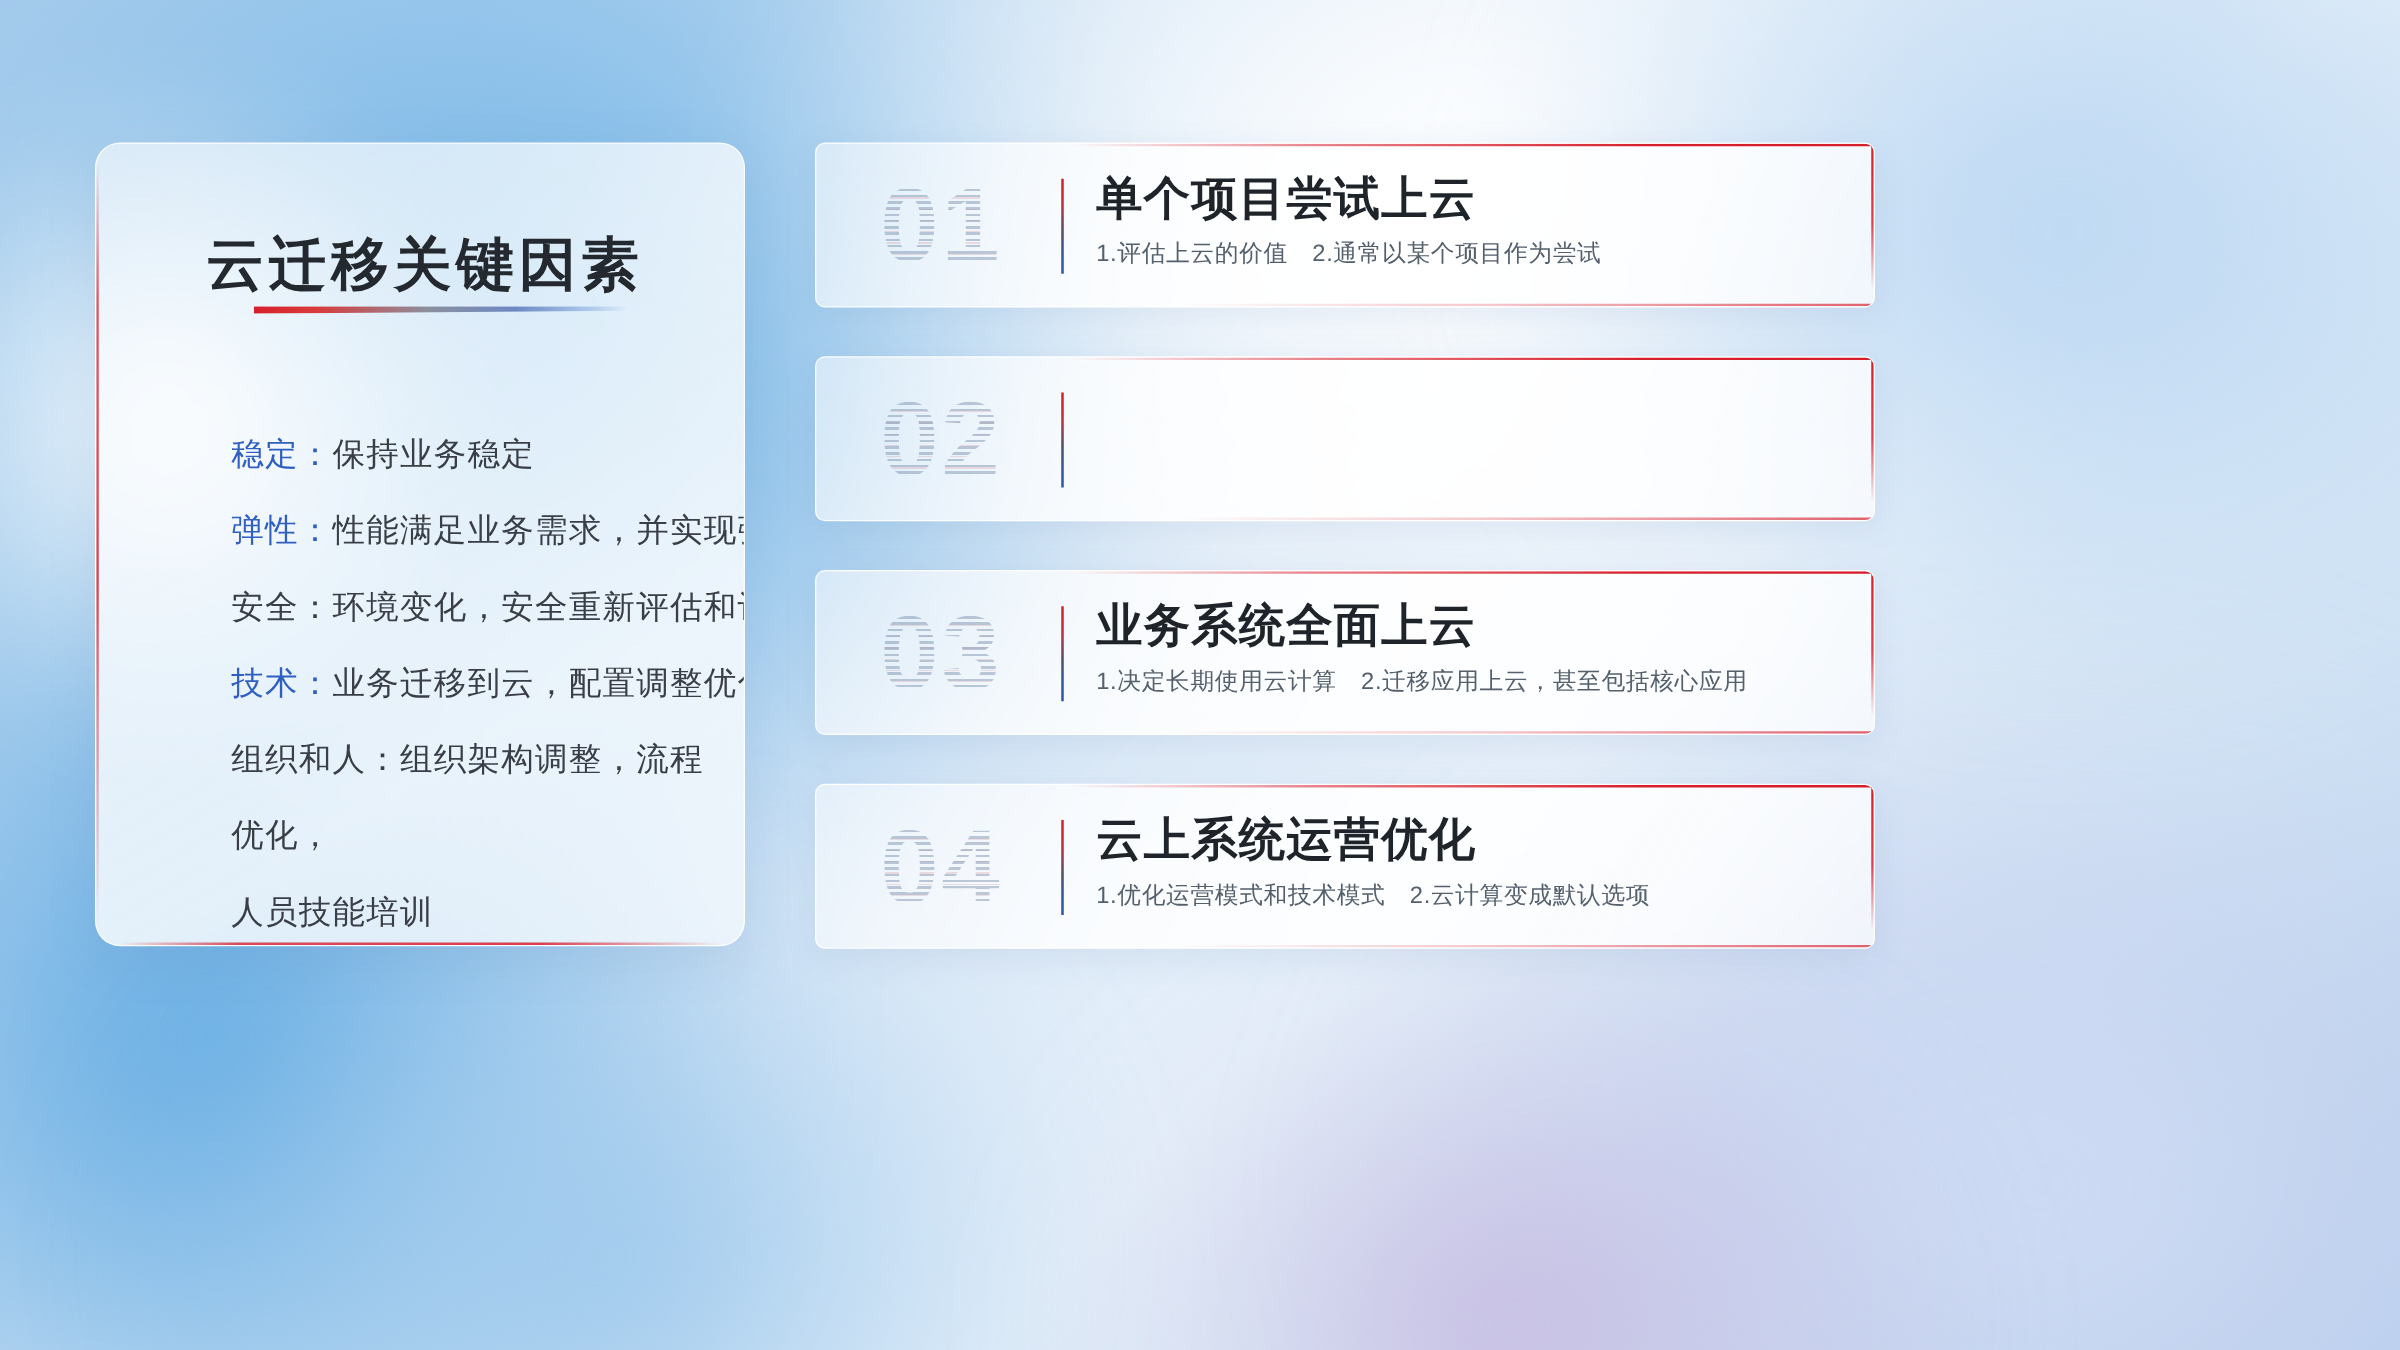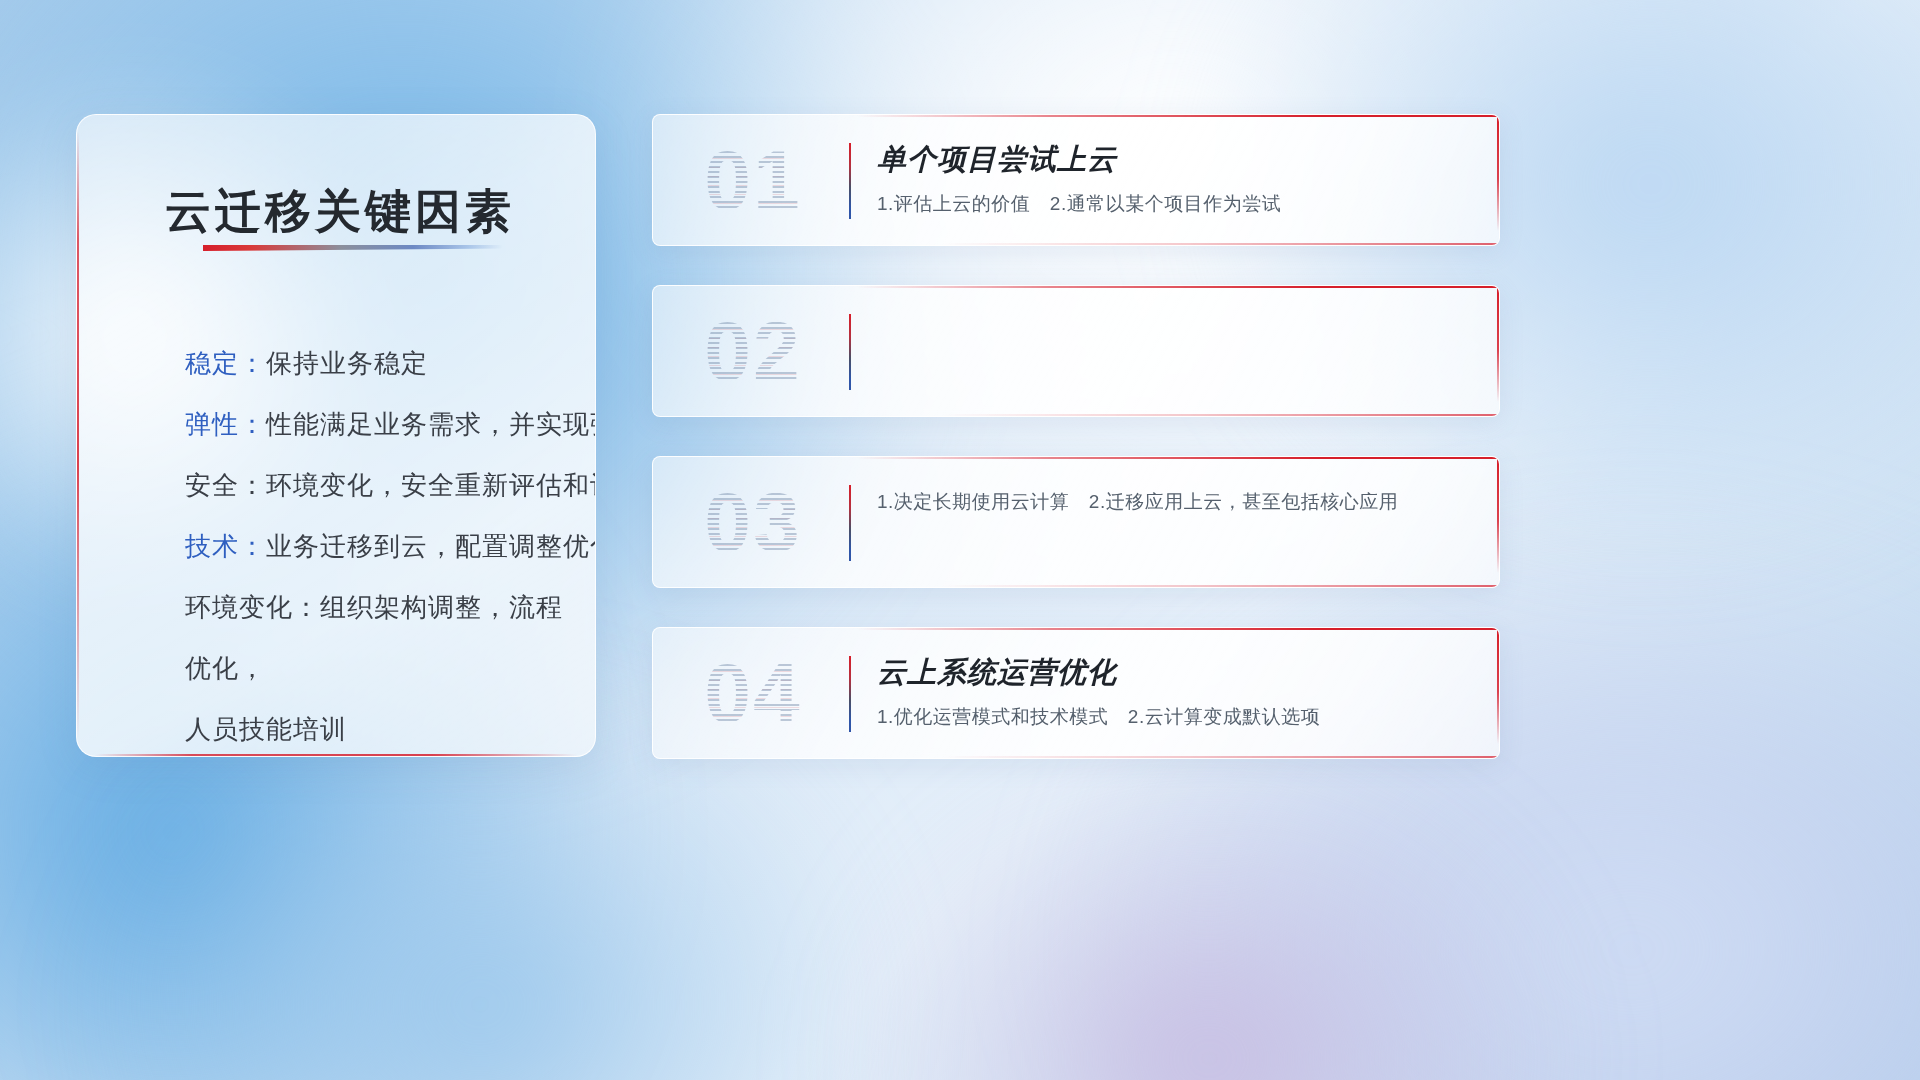--- a/index.html
+++ b/index.html
@@ -108,22 +108,22 @@
     background-image:repeating-linear-gradient(180deg,
         rgba(205,70,80,0.55) 0px,rgba(205,70,80,0.55) 1px,
         rgba(255,255,255,0) 1px,rgba(255,255,255,0) 9px);
   }
   .step-divider{
     position:absolute;left:196px;top:28px;width:2px;height:76px;
     background:linear-gradient(180deg,#d61f2b 0%,#b6303f 30%,#4a4f66 58%,#2f55a8 85%,#2f55a8 100%);
   }
   .step-body{position:absolute;left:224px;top:22px;right:40px;}
   .step-title{
-    font-size:29px;font-weight:bold;color:#1f242b;letter-spacing:1px;
-    line-height:44px;white-space:nowrap;font-style:italic;
+    font-size:37px;font-weight:bold;color:#1f242b;letter-spacing:1px;
+    line-height:44px;white-space:nowrap;
   }
   .step-sub{
     margin-top:10px;font-size:19px;color:#55606d;letter-spacing:0.5px;
     line-height:26px;white-space:nowrap;
   }
 </style>
 </head>
 <body>
 
 <div id="bg">
@@ -157,21 +157,21 @@
 
     <div class="factor-row">
       <span class="f-label dark">安全：</span><span class="f-text">环境变化，安全重新评估和评审</span>
     </div>
 
     <div class="factor-row">
       <span class="f-label blue">技术：</span><span class="f-text">业务迁移到云，配置调整优化</span>
     </div>
 
     <div class="factor-row wrap">
-      <span class="f-label dark">环境变化：</span><span class="f-text">组织架构调整，流程优化，</span><br>
+      <span class="f-label dark">组织和人：</span><span class="f-text">组织架构调整，流程优化，</span><br>
       <span class="f-text">人员技能培训</span>
     </div>
 
   </div>
 </div>
 
 <div id="cards">
 
   <div class="step-card">
     <div class="top-red"></div>
@@ -196,20 +196,21 @@
   </div>
 
   <div class="step-card">
     <div class="top-red"></div>
     <div class="right-red"></div>
     <div class="bot-red"></div>
     <div class="step-num-shadow">03</div>
     <div class="step-num">03</div>
     <div class="step-divider"></div>
     <div class="step-body">
+      <div class="step-title">业务系统全面上云</div>
       <div class="step-sub">1.决定长期使用云计算　2.迁移应用上云，甚至包括核心应用</div>
     </div>
   </div>
 
   <div class="step-card">
     <div class="top-red"></div>
     <div class="right-red"></div>
     <div class="bot-red"></div>
     <div class="step-num-shadow">04</div>
     <div class="step-num">04</div>

